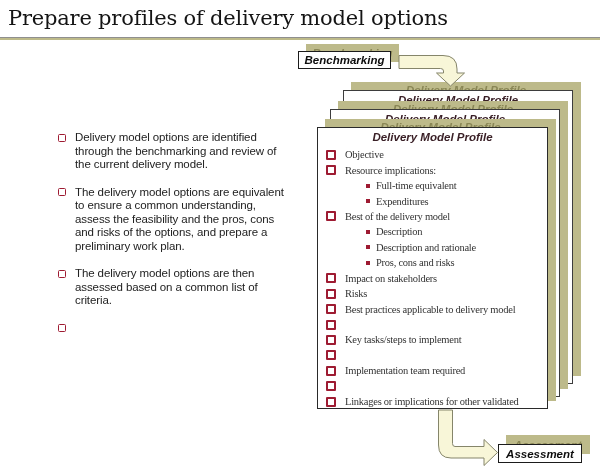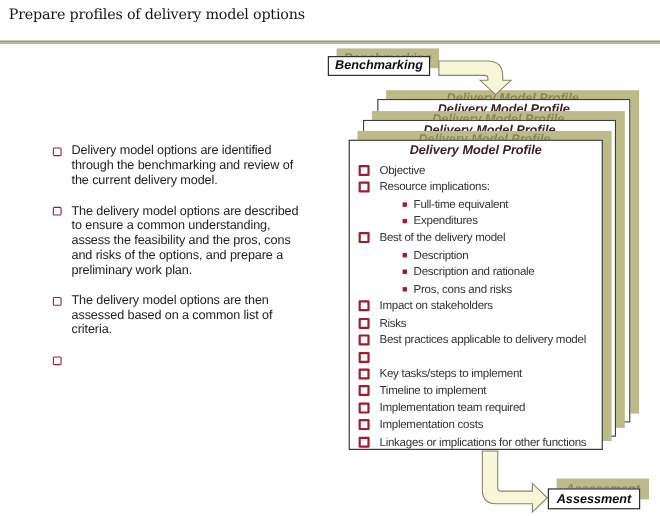--- a/index.html
+++ b/index.html
@@ -4,21 +4,21 @@
 <style>
   html,body{margin:0;padding:0;background:#fff;}
   #slide{
     position:relative;width:600px;height:469px;overflow:hidden;background:#fff;
     font-family:"Liberation Sans",sans-serif;
   }
   
   .slide-title{
     position:absolute;left:8px;top:6px;width:580px;
     font-family:"DejaVu Serif","Liberation Serif",serif;
-    font-size:13px;color:#141414;letter-spacing:-0.2px;
+    font-size:21px;color:#141414;letter-spacing:-0.2px;
   }
   .divider{
     position:absolute;left:0;top:37px;width:600px;height:2px;
     border-top:1px solid #8f8f8f;background:var(--shadow,#bfbc90);
   }
   
   .flow-shadow{
     position:absolute;display:flex;align-items:center;justify-content:center;
     background:var(--shadow,#bdba8a);overflow:hidden;
     font-weight:bold;font-style:italic;font-size:11.5px;color:var(--shadow-text,#8a8756);
@@ -47,31 +47,31 @@
   }
   .card-face{
     position:absolute;left:0;top:0;width:100%;height:100%;
     background:#fff;border:1.4px solid #3d3d3d;box-sizing:border-box;
   }
   .cg1 .card-face{border-color:#2a2a2a;}
   .ctitle{
     margin-top:3px;text-align:center;font-weight:bold;font-style:italic;
     font-size:11.5px;color:var(--card-title,#3a2027);
   }
-  .card-list{position:absolute;left:0;top:19px;right:0;}
+  .card-list{position:absolute;left:0;top:19px;right:0;font-family:Liberation Serif, serif;}
   .crow{display:flex;align-items:center;height:15.45px;}
   .osq{
     flex:none;width:6px;height:6px;border:2px solid var(--bullet,#9e1b32);
     margin-left:8px;margin-right:9px;border-radius:1px;
   }
   .lvl2{padding-left:48px;text-align:center;}
   .fsq{flex:none;width:4px;height:4px;background:var(--bullet,#9e1b32);margin-right:6px;}
   .ctext{font-size:10.5px;letter-spacing:-0.25px;white-space:nowrap;color:#333;}
   
-  .left-panel{position:absolute;left:48px;top:131px;width:232px;z-index:3;}
+  .left-panel{position:absolute;left:58px;top:131px;width:232px;z-index:3;}
   .para{
     position:relative;padding-left:17px;margin-bottom:14px;width:213px;
     font-size:11.5px;line-height:13.5px;color:#222;letter-spacing:-0.1px;
   }
   .para .sq{
     position:absolute;left:0;top:2.5px;width:6px;height:6px;
     border:1.6px solid var(--bullet,#9e1b32);border-radius:1.5px;
   }
   
   .arrows{position:absolute;left:0;top:0;z-index:20;pointer-events:none;}
@@ -86,21 +86,21 @@
 
   <div class="flow-shadow bench-shadow">
     <span>Benchmarking</span>
   </div>
   <div class="flow-box bench-box">
     <span>Benchmarking</span>
   </div>
 
   <div class="left-panel">
       <div class="para"><span class="sq"></span><span>Delivery model options are identified through the benchmarking and review of the current delivery model.</span></div>
-      <div class="para"><span class="sq"></span><span>The delivery model options are described to ensure a common understanding, assess the feasibility and the pros, cons and risks of the options, and prepare a preliminary work plan.</span></div>
+      <div class="para"><span class="sq"></span><span>The delivery model options are equivalent to ensure a common understanding, assess the feasibility and the pros, cons and risks of the options, and prepare a preliminary work plan.</span></div>
       <div class="para"><span class="sq"></span><span>The delivery model options are then assessed based on a common list of criteria.</span></div>
       <div class="para"><span class="sq"></span></div>
     </div>
 
   <div class="cg cg3">
     <div class="card-shadow">
       <div class="stitle">Delivery Model Profile</div>
     </div>
     <div class="card-face">
       <div class="ctitle">Delivery Model Profile</div>
@@ -169,33 +169,31 @@
           </div>
           <div class="crow lvl1">
             <span class="osq"></span>
           </div>
           <div class="crow lvl1">
             <span class="osq"></span>
             <span class="ctext">Key tasks/steps to implement</span>
           </div>
           <div class="crow lvl1">
             <span class="osq"></span>
-            <span class="ctext">Timeline to implement</span>
           </div>
           <div class="crow lvl1">
             <span class="osq"></span>
             <span class="ctext">Implementation team required</span>
           </div>
           <div class="crow lvl1">
             <span class="osq"></span>
-            <span class="ctext">Implementation costs</span>
-          </div>
-          <div class="crow lvl1">
-            <span class="osq"></span>
-            <span class="ctext">Linkages or implications for other functions</span>
+          </div>
+          <div class="crow lvl1">
+            <span class="osq"></span>
+            <span class="ctext">Linkages or implications for other validated</span>
           </div>
         </div>
     </div>
   </div>
 
   <div class="flow-shadow assess-shadow">
     <span>Assessment</span>
   </div>
   <div class="flow-box assess-box">
     <span>Assessment</span>

